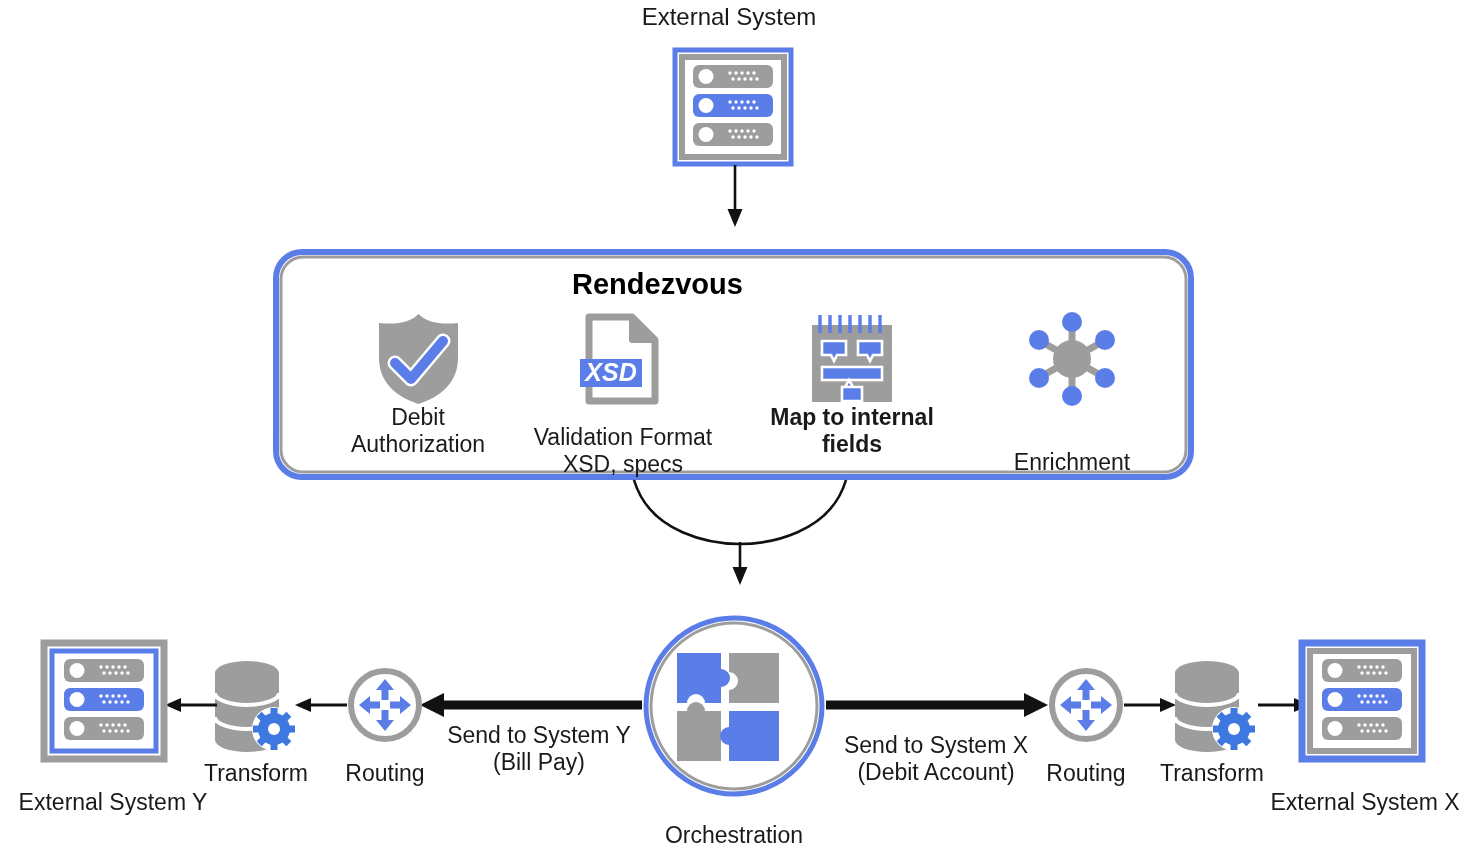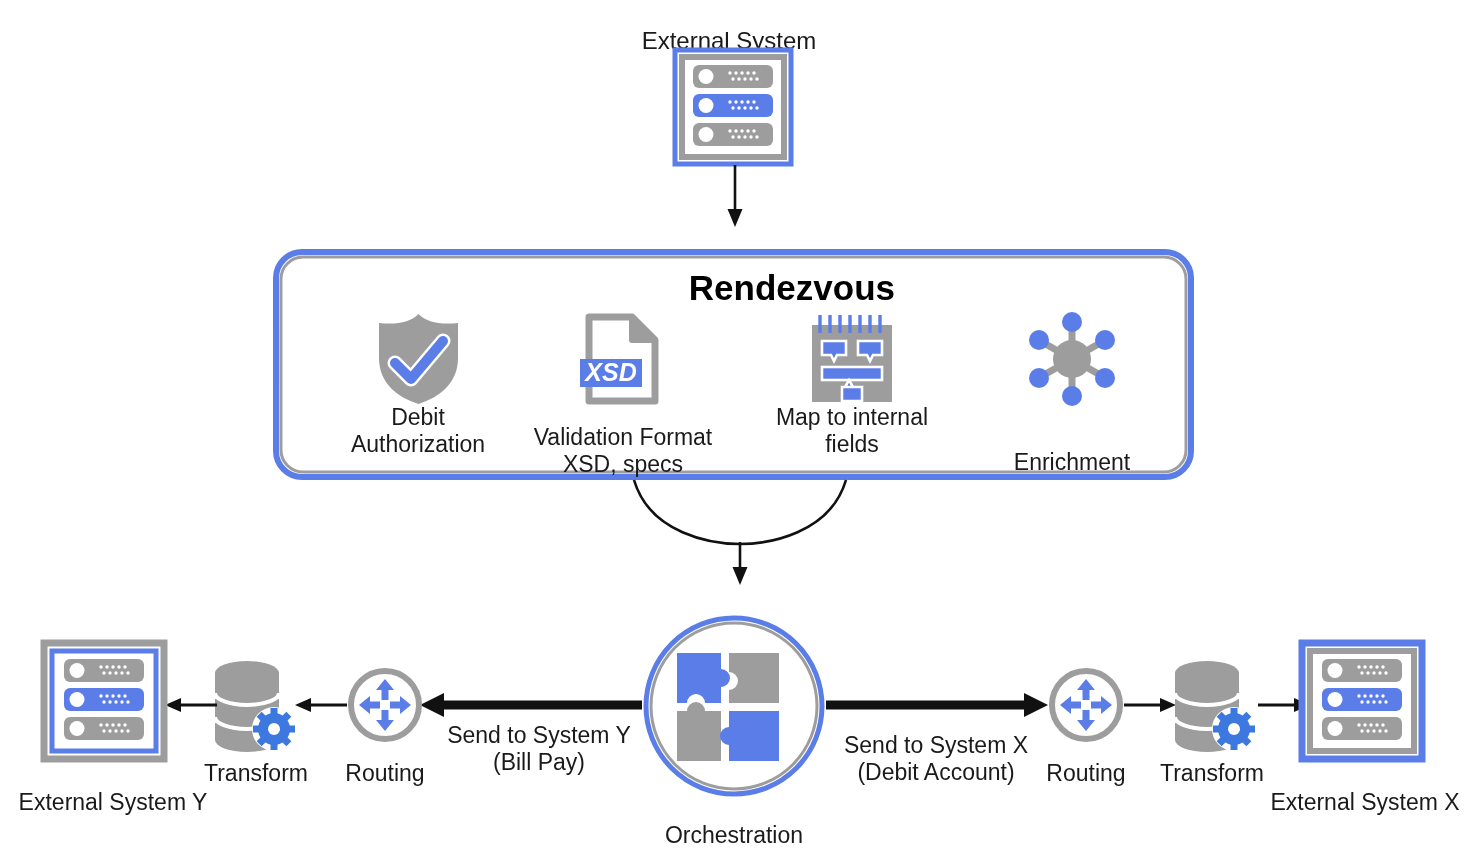--- a/index.html
+++ b/index.html
@@ -2,29 +2,29 @@
 <html><head>
 <meta charset="utf-8">
 <style>
   html,body{margin:0;padding:0;background:#fff;}
   body{width:1478px;height:850px;position:relative;overflow:hidden;
        font-family:"Liberation Sans","DejaVu Sans",sans-serif;color:#111;}
   .stage{position:absolute;left:0;top:0;width:1478px;height:850px;}
   .abs{position:absolute;font-style:italic;}
   .lbl{position:absolute;text-align:center;line-height:1.16;color:#1a1a1a;
        font-size:23px;white-space:pre-line;}
-  .title-rdv{position:absolute;font-weight:bold;font-size:35px;color:#000;text-align:right;}
+  .title-rdv{position:absolute;font-weight:bold;font-size:29px;color:#000;text-align:left;}
   svg{display:block;overflow:visible;}
 </style>
 </head>
 <body>
 
 <div class="stage">
 
-  <div class="lbl" style="left:559px;top:3px;width:340px;font-size:24px;margin-top:24px;">External System</div>
+  <div class="lbl" style="left:559px;top:3px;width:340px;font-size:24px;">External System</div>
 
   <div class="abs" style="left:673px;top:48px;width:120px;height:118px;">
     <svg width="120" height="118" viewBox="0 0 120 118">
       <rect x="2" y="2" width="116" height="114" fill="#ffffff" stroke="#5b7de8" stroke-width="5"></rect>
       <rect x="9" y="9" width="102" height="100" fill="#ffffff" stroke="#9d9d9d" stroke-width="6"></rect>
       <g>
         <rect x="20" y="17" width="80" height="23" rx="6" fill="#9d9d9d"></rect>
         <circle cx="33" cy="28.5" r="7.5" fill="#ffffff"></circle>
         <g fill="#ffffff">
           <circle cx="57" cy="25" r="1.7"></circle>
@@ -120,21 +120,21 @@
         <line x1="76" y1="4" x2="76" y2="22"></line>
       </g>
       <g stroke="#ffffff" stroke-width="2.6">
         <path d="M18 30 h24 v14 h-9 l-3 6 -3 -6 h-9 Z" fill="#5b7de8"></path>
         <path d="M54 30 h24 v14 h-9 l-3 6 -3 -6 h-9 Z" fill="#5b7de8"></path>
         <rect x="18" y="56" width="60" height="13" fill="#5b7de8"></rect>
         <path d="M38 76 h20 v14 h-20 Z M45 69 l4 7 h-8 Z" fill="#5b7de8"></path>
       </g>
     </svg>
   </div>
-  <div class="lbl" style="left:752px;top:404px;width:200px;">Map to internal
+  <div class="lbl" style="left:752px;top:404px;width:200px;font-weight:bold;">Map to internal
 fields</div>
 
   <div class="abs" style="left:1018px;top:311px;width:108px;height:96px;">
     <svg width="108" height="96" viewBox="0 0 108 96">
       <g stroke="#9d9d9d" stroke-width="7">
         <line x1="54" y1="48" x2="54" y2="14"></line>
         <line x1="54" y1="48" x2="54" y2="82"></line>
         <line x1="54" y1="48" x2="24" y2="31"></line>
         <line x1="54" y1="48" x2="84" y2="31"></line>
         <line x1="54" y1="48" x2="24" y2="65"></line>

